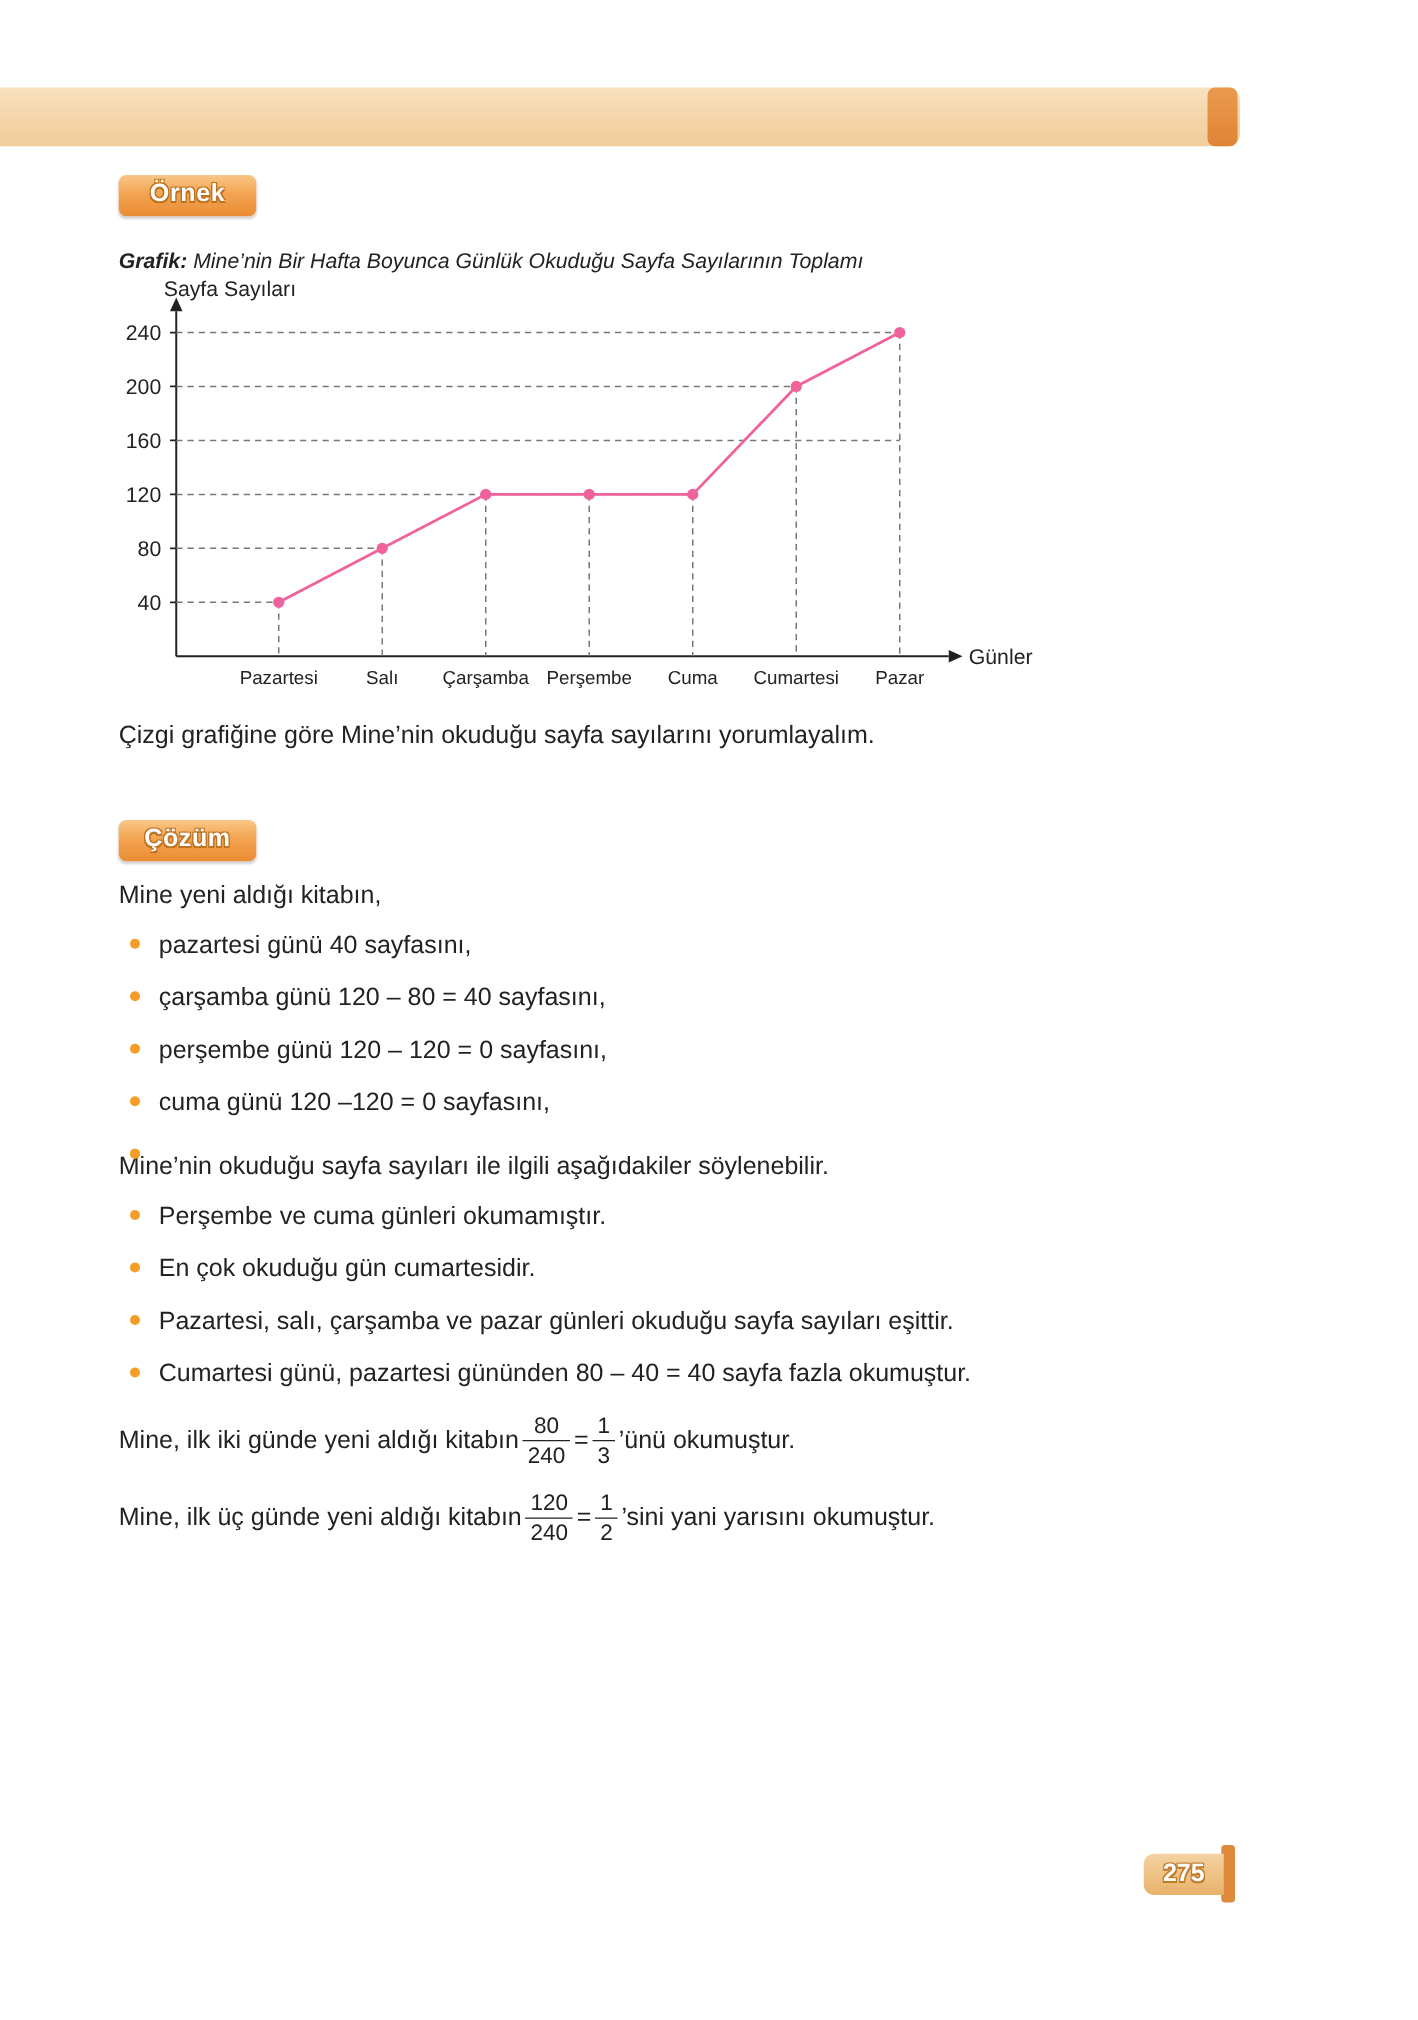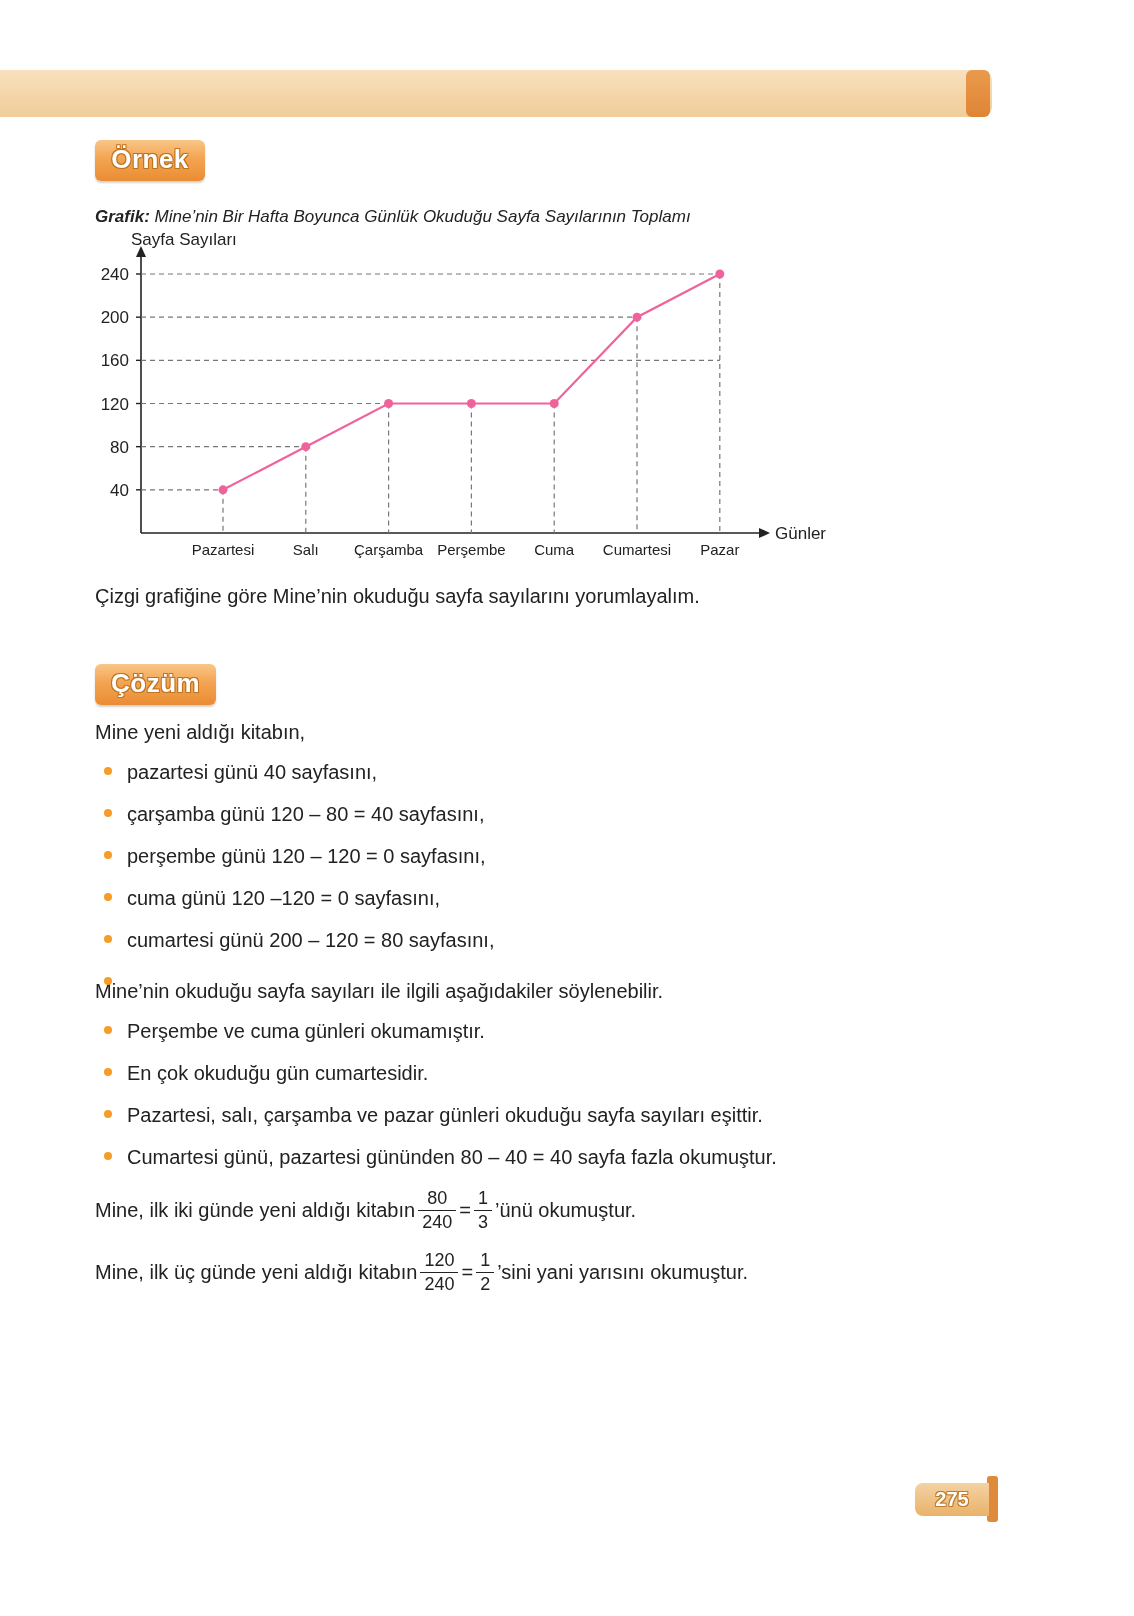--- a/index.html
+++ b/index.html
@@ -14,21 +14,21 @@
   }
   .band-cap{
     position:absolute;right:2px;top:0;width:24px;height:47px;
     background:linear-gradient(180deg,#ea9a4d,#df8435);border-radius:6px;
   }
   .content{position:absolute;top:140px;left:95px;width:950px;}
   .badge{
     display:inline-block;min-width:78px;text-align:center;
     padding:4px 16px 6px;border-radius:6px;
     background:linear-gradient(180deg,#f9c687 0%,#f3a452 45%,#ea8c33 100%);
-    color:#fff;font-size:26px;font-weight:bold;letter-spacing:.5px;
+    color:#fff;font-size:20px;font-weight:bold;letter-spacing:.5px;
     text-shadow:-1px -1px 0 #bf731e,1px -1px 0 #bf731e,-1px 1px 0 #bf731e,1px 1px 0 #bf731e;
     box-shadow:0 2px 2px rgba(0,0,0,.18);
   }
   p.intro{margin:16px 0 0;font-size:20px;line-height:1.55;text-align:justify;}
   p.caption{margin:26px 0 0;font-size:17px;}
   .cap-label{font-weight:bold;font-style:italic;}
   .cap-text{font-style:italic;}
   .chart-wrap{margin:4px 0 0;}
   svg{font-family:inherit;display:block;}
   p.question{margin:14px 0 0;font-size:20px;}
@@ -36,21 +36,21 @@
   p.sol-intro{margin:16px 0 0;font-size:20px;}
   ul.bullets{list-style:none;margin:10px 0 0;padding:0;font-size:20px;}
   ul.bullets li{position:relative;padding-left:32px;margin:15px 0;line-height:1.35;}
   .dot{position:absolute;left:9px;top:8px;width:8px;height:8px;border-radius:50%;background:#f59d28;}
   p.observe-intro{margin:26px 0 0;font-size:20px;}
   .frac-line{display:flex;align-items:center;margin:16px 0 0;font-size:20px;gap:1px;}
   .frac{display:inline-flex;flex-direction:column;align-items:center;font-size:18px;line-height:1.25;margin:0 2px;}
   .frac .num,.frac .den{padding:0 4px;}
   .frac .den{border-top:1.6px solid #222;}
   .page-num{
-    position:absolute;top:1483px;left:915px;width:74px;height:33px;
+    position:absolute;top:1483px;left:915px;width:64px;height:33px;
     background:linear-gradient(180deg,#f4d2a2,#e9b univ26a);
     background:linear-gradient(180deg,#f4d2a2,#e9b26a);
     border-radius:8px 0 0 8px;display:flex;align-items:center;justify-content:center;
     font-size:20px;font-weight:bold;color:#fff;
     text-shadow:-1px -1px 0 #c07a28,1px -1px 0 #c07a28,-1px 1px 0 #c07a28,1px 1px 0 #c07a28;
   }
   .page-num-fold{
     position:absolute;right:-9px;top:-7px;width:11px;height:46px;
     background:#df8a3a;border-radius:3px;z-index:-1;
   }
@@ -131,21 +131,21 @@
     <span>Çözüm</span>
   </div>
 
   <p class="sol-intro">Mine yeni aldığı kitabın,</p>
 
   <ul class="bullets">
     <li><span class="dot"></span><span>pazartesi günü 40 sayfasını,</span></li>
     <li><span class="dot"></span><span>çarşamba günü 120 – 80 = 40 sayfasını,</span></li>
     <li><span class="dot"></span><span>perşembe günü 120 – 120 = 0 sayfasını,</span></li>
     <li><span class="dot"></span><span>cuma günü 120 –120 = 0 sayfasını,</span></li>
-    <li><span class="dot"></span><span>cumartesi günü 200 – 120 = 80 sayfasını,</span></li>
+    <li><span class="dot"></span></li>
     <li><span class="dot"></span></li>
   </ul>
 
   <p class="observe-intro">Mine’nin okuduğu sayfa sayıları ile ilgili aşağıdakiler söylenebilir.</p>
 
   <ul class="bullets">
     <li><span class="dot"></span><span>Perşembe ve cuma günleri okumamıştır.</span></li>
     <li><span class="dot"></span><span>En çok okuduğu gün cumartesidir.</span></li>
     <li><span class="dot"></span><span>Pazartesi, salı, çarşamba ve pazar günleri okuduğu sayfa sayıları eşittir.</span></li>
     <li><span class="dot"></span><span>Cumartesi günü, pazartesi gününden 80 – 40 = 40 sayfa fazla okumuştur.</span></li>

